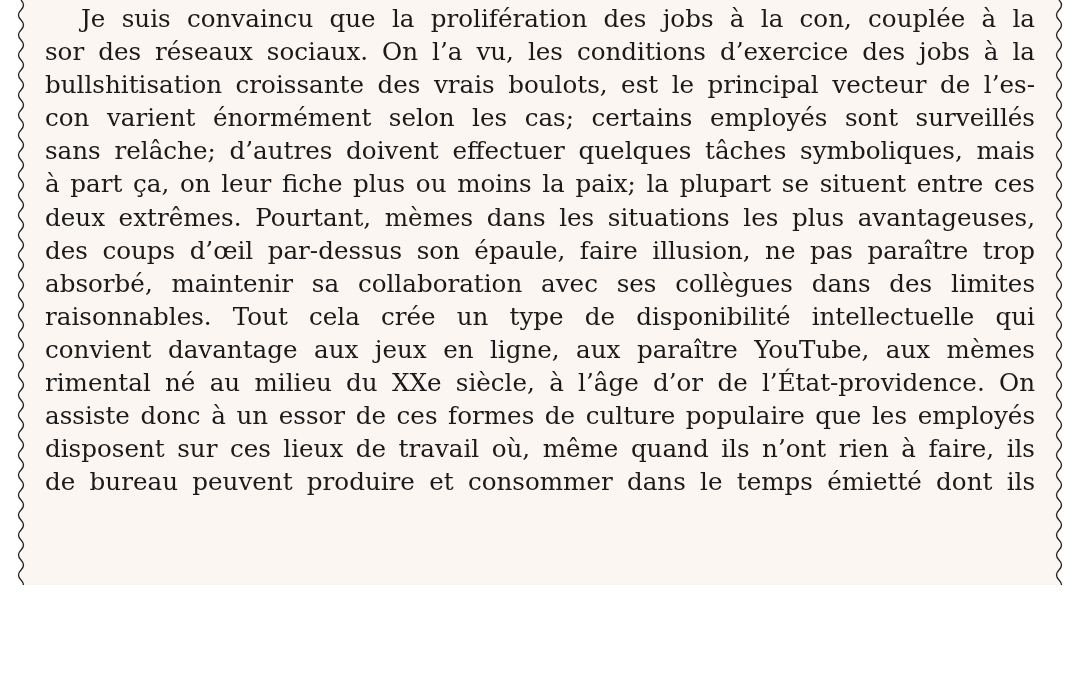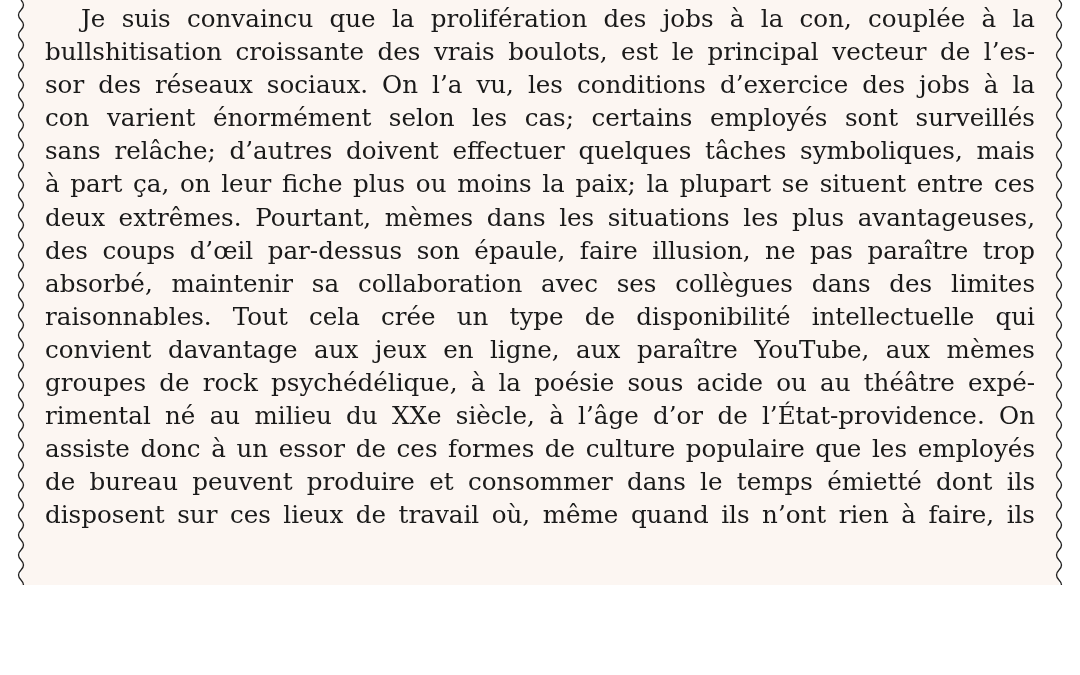--- a/index.html
+++ b/index.html
@@ -63,29 +63,28 @@
 
   <svg class="wavy left" viewBox="0 0 14 675" preserveAspectRatio="none">
     <path id="waveL" fill="none" stroke="#222222" stroke-width="1.3" d="M 7 0 Q 12 5 7 10 Q 2 15 7 20 Q 12 25 7 30 Q 2 35 7 40 Q 12 45 7 50 Q 2 55 7 60 Q 12 65 7 70 Q 2 75 7 80 Q 12 85 7 90 Q 2 95 7 100 Q 12 105 7 110 Q 2 115 7 120 Q 12 125 7 130 Q 2 135 7 140 Q 12 145 7 150 Q 2 155 7 160 Q 12 165 7 170 Q 2 175 7 180 Q 12 185 7 190 Q 2 195 7 200 Q 12 205 7 210 Q 2 215 7 220 Q 12 225 7 230 Q 2 235 7 240 Q 12 245 7 250 Q 2 255 7 260 Q 12 265 7 270 Q 2 275 7 280 Q 12 285 7 290 Q 2 295 7 300 Q 12 305 7 310 Q 2 315 7 320 Q 12 325 7 330 Q 2 335 7 340 Q 12 345 7 350 Q 2 355 7 360 Q 12 365 7 370 Q 2 375 7 380 Q 12 385 7 390 Q 2 395 7 400 Q 12 405 7 410 Q 2 415 7 420 Q 12 425 7 430 Q 2 435 7 440 Q 12 445 7 450 Q 2 455 7 460 Q 12 465 7 470 Q 2 475 7 480 Q 12 485 7 490 Q 2 495 7 500 Q 12 505 7 510 Q 2 515 7 520 Q 12 525 7 530 Q 2 535 7 540 Q 12 545 7 550 Q 2 555 7 560 Q 12 565 7 570 Q 2 575 7 580 Q 12 585 7 590 Q 2 595 7 600 Q 12 605 7 610 Q 2 615 7 620 Q 12 625 7 630 Q 2 635 7 640 Q 12 645 7 650 Q 2 655 7 660 Q 12 665 7 670 Q 2 675 7 680"></path>
   </svg>
   <svg class="wavy right" viewBox="0 0 14 675" preserveAspectRatio="none">
     <path id="waveR" fill="none" stroke="#222222" stroke-width="1.3" d="M 7 0 Q 12 5 7 10 Q 2 15 7 20 Q 12 25 7 30 Q 2 35 7 40 Q 12 45 7 50 Q 2 55 7 60 Q 12 65 7 70 Q 2 75 7 80 Q 12 85 7 90 Q 2 95 7 100 Q 12 105 7 110 Q 2 115 7 120 Q 12 125 7 130 Q 2 135 7 140 Q 12 145 7 150 Q 2 155 7 160 Q 12 165 7 170 Q 2 175 7 180 Q 12 185 7 190 Q 2 195 7 200 Q 12 205 7 210 Q 2 215 7 220 Q 12 225 7 230 Q 2 235 7 240 Q 12 245 7 250 Q 2 255 7 260 Q 12 265 7 270 Q 2 275 7 280 Q 12 285 7 290 Q 2 295 7 300 Q 12 305 7 310 Q 2 315 7 320 Q 12 325 7 330 Q 2 335 7 340 Q 12 345 7 350 Q 2 355 7 360 Q 12 365 7 370 Q 2 375 7 380 Q 12 385 7 390 Q 2 395 7 400 Q 12 405 7 410 Q 2 415 7 420 Q 12 425 7 430 Q 2 435 7 440 Q 12 445 7 450 Q 2 455 7 460 Q 12 465 7 470 Q 2 475 7 480 Q 12 485 7 490 Q 2 495 7 500 Q 12 505 7 510 Q 2 515 7 520 Q 12 525 7 530 Q 2 535 7 540 Q 12 545 7 550 Q 2 555 7 560 Q 12 565 7 570 Q 2 575 7 580 Q 12 585 7 590 Q 2 595 7 600 Q 12 605 7 610 Q 2 615 7 620 Q 12 625 7 630 Q 2 635 7 640 Q 12 645 7 650 Q 2 655 7 660 Q 12 665 7 670 Q 2 675 7 680"></path>
   </svg>
 
   <div class="text">
     <span class="line first">Je suis convaincu que la prolifération des jobs à la con, couplée à la</span>
+    <span class="line">sor des réseaux sociaux. On l’a vu, les conditions d’exercice des jobs à la</span>
     <span class="line">bullshitisation croissante des vrais boulots, est le principal vecteur de l’es-</span>
-    <span class="line">sor des réseaux sociaux. On l’a vu, les conditions d’exercice des jobs à la</span>
     <span class="line">con varient énormément selon les cas; certains employés sont surveillés</span>
     <span class="line">sans relâche; d’autres doivent effectuer quelques tâches symboliques, mais</span>
     <span class="line">à part ça, on leur fiche plus ou moins la paix; la plupart se situent entre ces</span>
     <span class="line">deux extrêmes. Pourtant, mèmes dans les situations les plus avantageuses,</span>
     <span class="line">des coups d’œil par-dessus son épaule, faire illusion, ne pas paraître trop</span>
     <span class="line">absorbé, maintenir sa collaboration avec ses collègues dans des limites</span>
     <span class="line">raisonnables. Tout cela crée un type de disponibilité intellectuelle qui</span>
     <span class="line">convient davantage aux jeux en ligne, aux paraître YouTube, aux mèmes</span>
-    <span class="line">groupes de rock psychédélique, à la poésie sous acide ou au théâtre expé-</span>
     <span class="line">rimental né au milieu du XXe siècle, à l’âge d’or de l’État-providence. On</span>
     <span class="line">assiste donc à un essor de ces formes de culture populaire que les employés</span>
+    <span class="line">disposent sur ces lieux de travail où, même quand ils n’ont rien à faire, ils</span>
     <span class="line">de bureau peuvent produire et consommer dans le temps émietté dont ils</span>
-    <span class="line">disposent sur ces lieux de travail où, même quand ils n’ont rien à faire, ils</span>
   </div>
 </div>
 
 </body></html>

